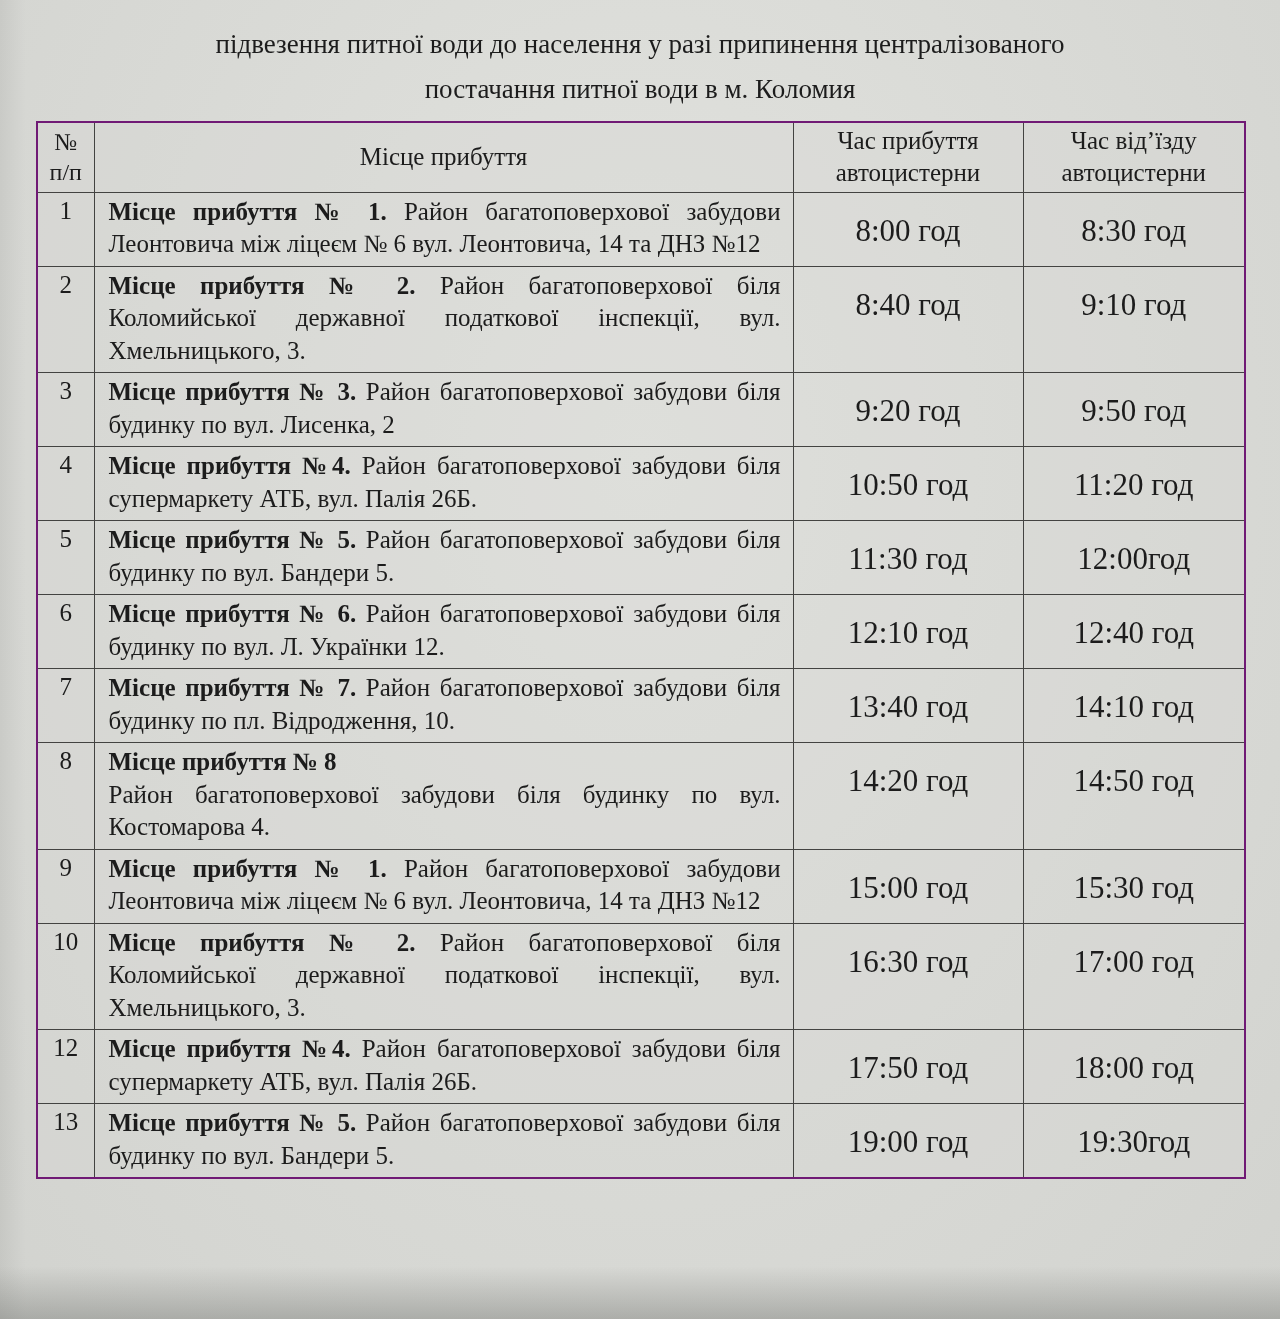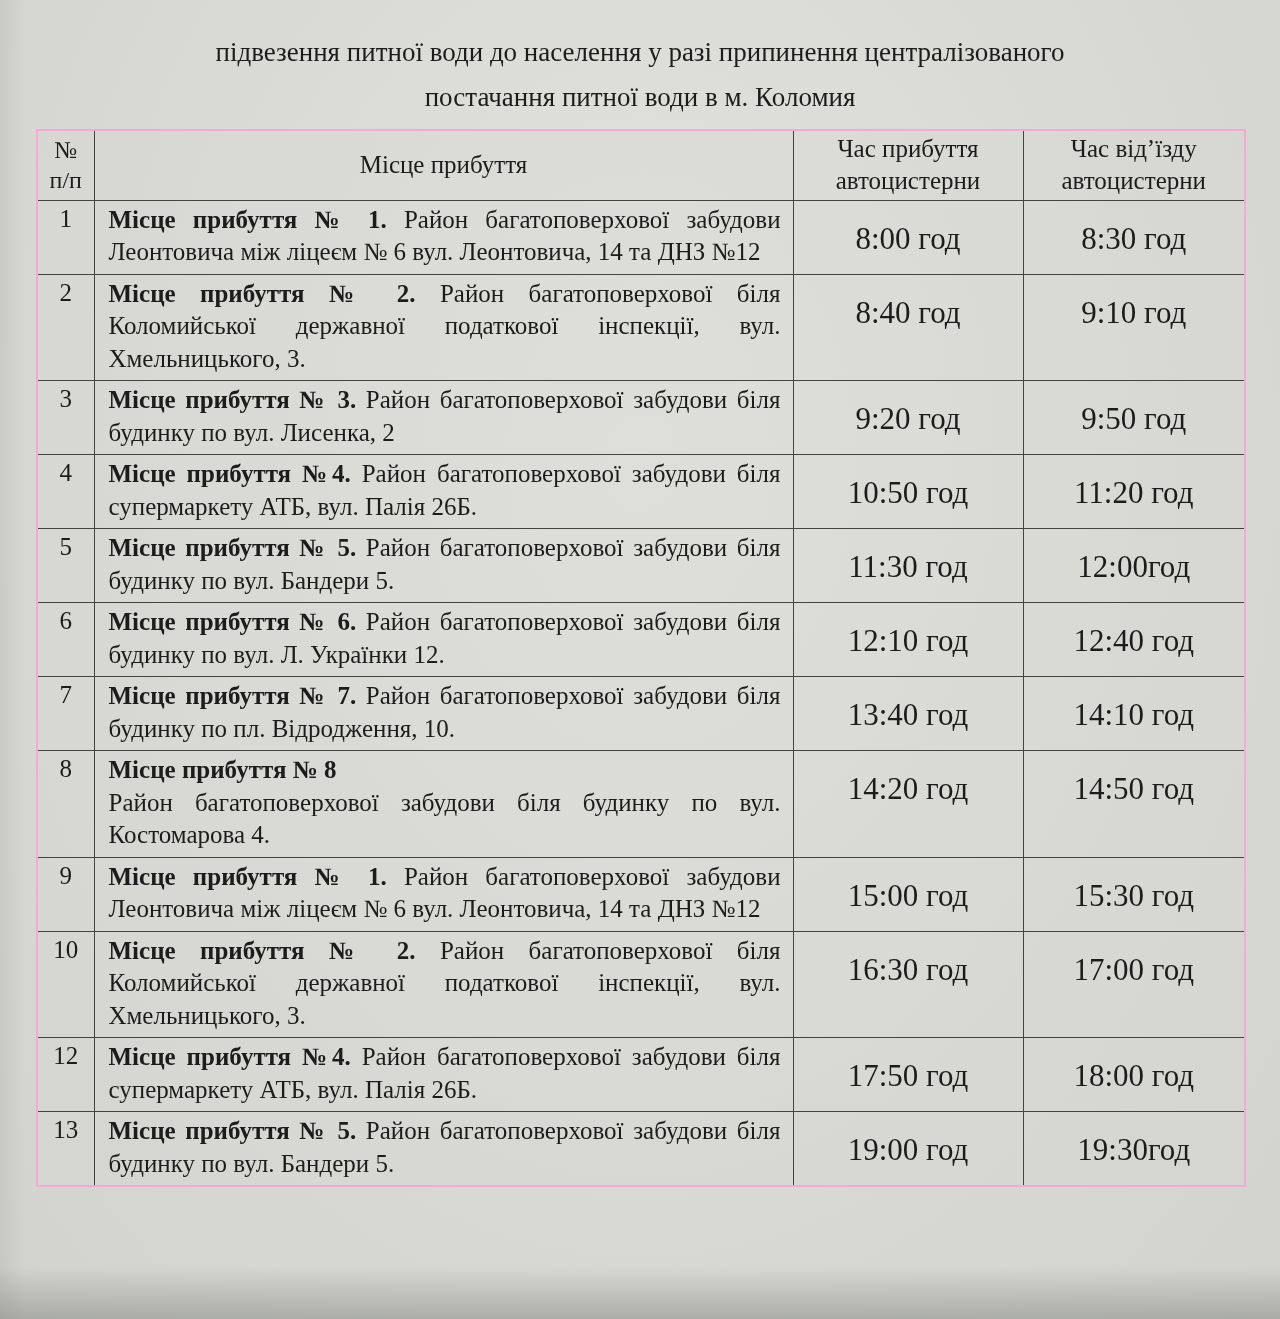--- a/index.html
+++ b/index.html
@@ -24,41 +24,41 @@
     padding-top: 10px;
   }
   .title {
     margin: 0;
     text-align: center;
     font-size: 30px;
     font-weight: bold;
     letter-spacing: 0.5px;
   }
   .subtitle {
-    margin-top: 20px;
+    margin-top: 12px;
     text-align: center;
     font-size: 27px;
     font-weight: 500;
     line-height: 1.68;
   }
   table.schedule {
     border-collapse: collapse;
     table-layout: fixed;
     margin-left: 36px;
     margin-top: 8px;
     width: 1208px;
     background: rgba(214,215,211,0.35);
   }
   table.schedule th,
   table.schedule td {
     border: 1.6px solid #434341;
     box-sizing: border-box;
   }
   table.schedule {
-    border: 2px solid #f9a8d4;
+    border: 2px solid #701a75;
   }
   col.c-num { width: 57px; }
   col.c-place { width: 699px; }
   col.c-arr { width: 230px; }
   col.c-dep { width: 222px; }
 
   th {
     font-weight: normal;
     font-size: 25px;
     line-height: 1.3;

